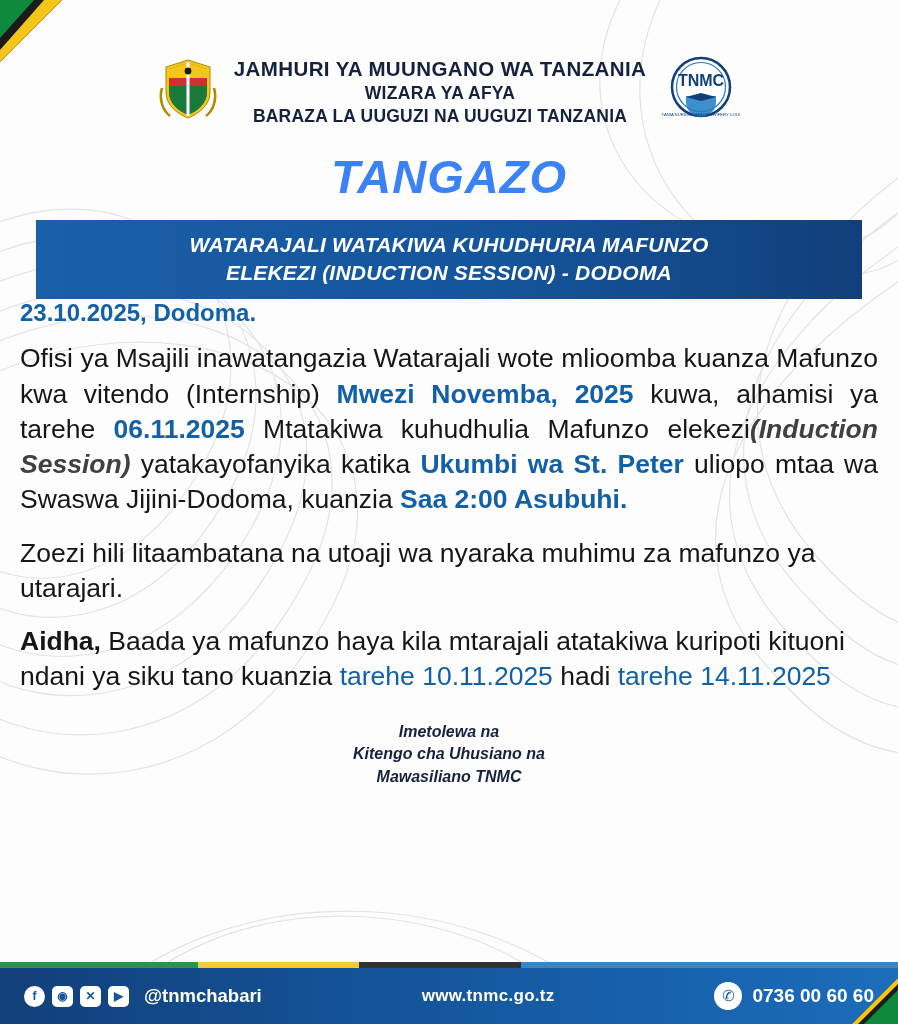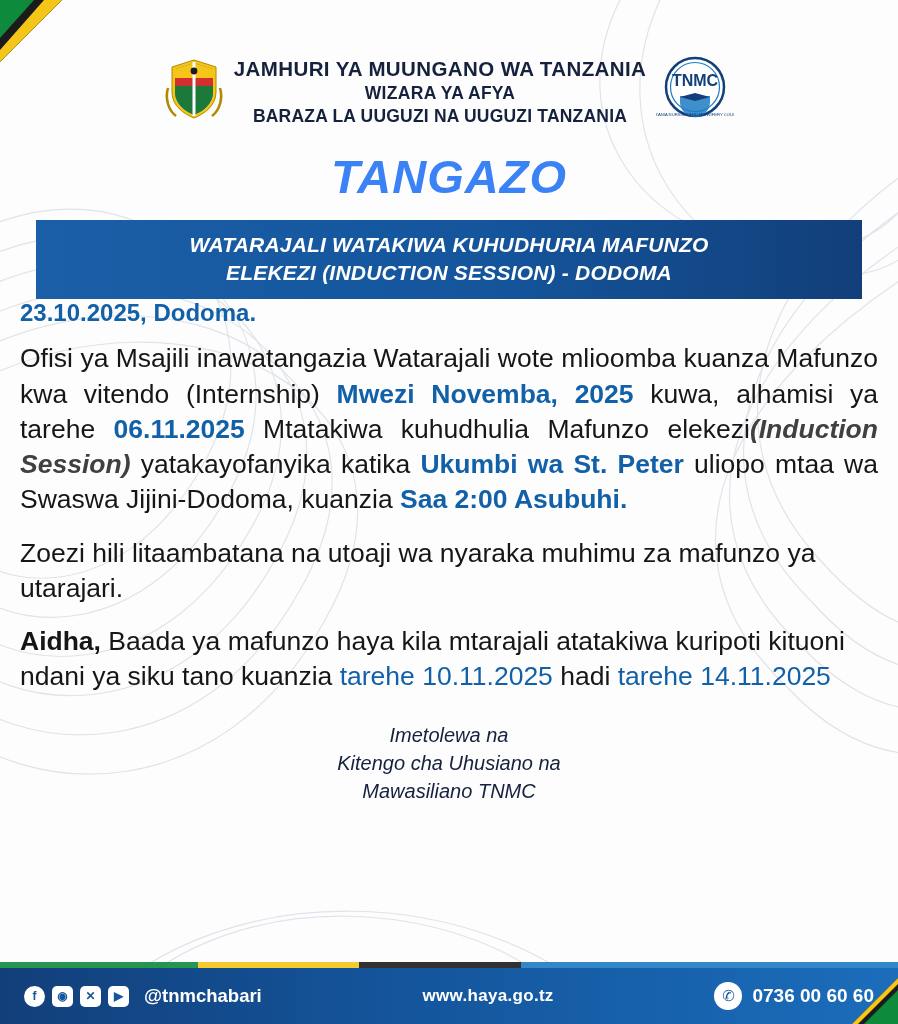--- a/index.html
+++ b/index.html
@@ -28,21 +28,21 @@
     z-index: 5;
   }
   .content { position: relative; z-index: 2; }
 
   
   .header {
     display: flex;
     align-items: flex-start;
     justify-content: center;
     padding: 56px 0 0 0;
-    gap: 10px;
+    gap: 16px;
   }
   .coat {
     width: 60px; height: 62px;
     flex: 0 0 auto;
     margin-top: 2px;
   }
   .header-text {
     text-align: center;
     color: #15213d;
     line-height: 1.28;
@@ -109,23 +109,23 @@
   p.justified { text-align: justify; }
   .blue { color: #1260a8; font-weight: bold; }
   .blue-plain { color: #1260a8; }
   .blue-italic { color: #404040; font-style: italic; font-weight: bold; }
   .bold { font-weight: bold; }
 
   
   .signature {
     text-align: center;
     margin-top: 26px;
-    font-size: 20px;
+    font-size: 16px;
     font-style: italic;
-    font-weight: normal;
+    font-weight: bold;
     line-height: 1.42;
     color: #15213d;
   }
 
   
   .footer {
     position: absolute;
     left: 0; bottom: 0;
     width: 898px;
     z-index: 6;
@@ -271,21 +271,21 @@
   <div class="footer">
     <div class="footer-stripe-top"></div>
     <div class="footer-bar">
       <div class="social">
         <span class="sicon rounded">f</span>
         <span class="sicon">◉</span>
         <span class="sicon">✕</span>
         <span class="sicon">▶</span>
         <span class="handle">@tnmchabari</span>
       </div>
-      <div class="website">www.haya.go.tz</div>
+      <div class="website">www.tnmc.go.tz</div>
       <div class="phone-wrap">
         <span class="phone-circle">✆</span>
         <span class="phone-num">0736 00 60 60</span>
       </div>
     </div>
     <svg class="footer-flag" viewBox="0 0 46 46">
       <polygon points="46,0 46,46 0,46" fill="#0e8a3c"></polygon>
       <polygon points="46,0 46,12 12,46 0,46" fill="#1b1b1b"></polygon>
       <polygon points="46,0 46,6 6,46 0,46" fill="#f5c518"></polygon>
     </svg>

